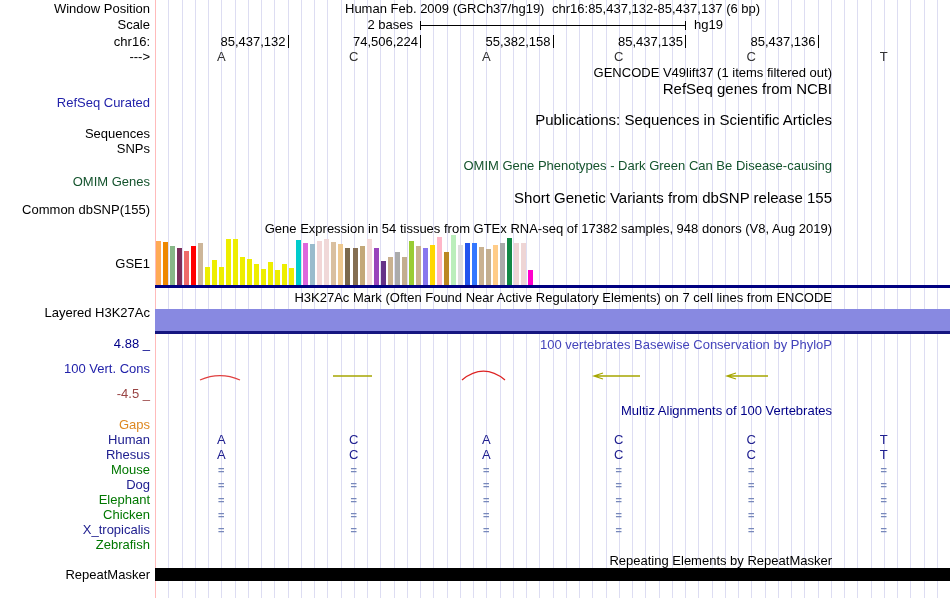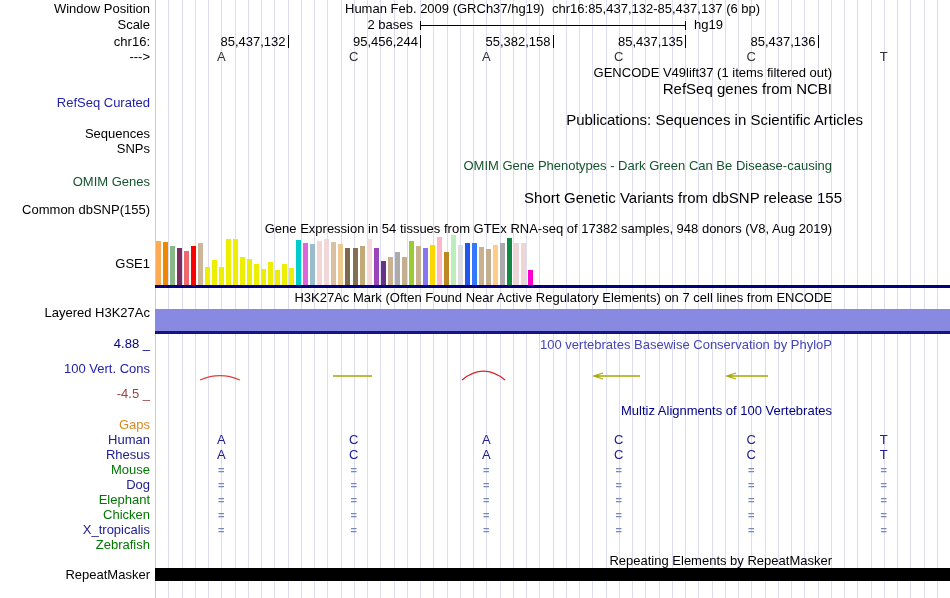--- a/index.html
+++ b/index.html
@@ -54,23 +54,23 @@
   <div class="llab" style="top:203px;">Common dbSNP(155)</div>
   <div class="llab" style="top:257px;">GSE1</div>
   <div class="llab" style="top:306px;">Layered H3K27Ac</div>
   <div class="llab navy" style="top:337px;">4.88 _</div>
   <div class="llab blue" style="top:362px;margin-left:12px;">100 Vert. Cons</div>
   <div class="llab maroon" style="top:387px;">-4.5 _</div>
   <div class="llab" style="top:568px;">RepeatMasker</div>
 
   <div class="ctitle" style="top:66px;">GENCODE V49lift37 (1 items filtered out)</div>
   <div class="ctitle small" style="top:82px;">RefSeq genes from NCBI</div>
-  <div class="ctitle small" style="top:113px;padding-left:31px;">Publications: Sequences in Scientific Articles</div>
+  <div class="ctitle small" style="top:113px;">Publications: Sequences in Scientific Articles</div>
   <div class="ctitle green" style="top:159px;">OMIM Gene Phenotypes - Dark Green Can Be Disease-causing</div>
-  <div class="ctitle small" style="top:191px;margin-left:10px;">Short Genetic Variants from dbSNP release 155</div>
+  <div class="ctitle small" style="top:191px;">Short Genetic Variants from dbSNP release 155</div>
   <div class="ctitle" style="top:222px;">Gene Expression in 54 tissues from GTEx RNA-seq of 17382 samples, 948 donors (V8, Aug 2019)</div>
   <div class="ctitle" style="top:291px;">H3K27Ac Mark (Often Found Near Active Regulatory Elements) on 7 cell lines from ENCODE</div>
   <div class="ctitle" style="top:338px;color:#4444BB;">100 vertebrates Basewise Conservation by PhyloP</div>
   <div class="ctitle navy" style="top:404px;">Multiz Alignments of 100 Vertebrates</div>
   <div class="ctitle" style="top:554px;">Repeating Elements by RepeatMasker</div>
 
   <div class="fullbar" style="top:285px;height:3px;background:#000080;"></div>
   <div class="fullbar" style="top:309px;height:22px;background:#8889E1;"></div>
   <div class="fullbar" style="top:331px;height:3px;background:#151580;"></div>
   <div class="fullbar" style="top:568px;height:13px;background:#000000;"></div>
@@ -80,21 +80,21 @@
       <path d="M178,18 L217,18" fill="none" stroke="#A6A600" stroke-width="1.3"></path>
       <path d="M307,22 Q328.5,4.399999999999999 350,22" fill="none" stroke="#DD2222" stroke-width="1.3"></path>
       <path d="M439,18 L485,18 M448,15 L439,18 L448,21" fill="none" stroke="#A6A600" stroke-width="1.3"></path>
       <path d="M572,18 L613,18 M581,15 L572,18 L581,21" fill="none" stroke="#A6A600" stroke-width="1.3"></path>
     </svg>
 
   <div id="dyn">
       <div class="tick" style="left:287.5px;top:35px;"></div>
       <div class="num" style="right:664.5px;top:35px;">85,437,132</div>
       <div class="tick" style="left:420px;top:35px;"></div>
-      <div class="num" style="right:532px;top:35px;">95,456,244</div>
+      <div class="num" style="right:532px;top:35px;">74,506,224</div>
       <div class="tick" style="left:552.5px;top:35px;"></div>
       <div class="num" style="right:399.5px;top:35px;">55,382,158</div>
       <div class="tick" style="left:685px;top:35px;"></div>
       <div class="num" style="right:267px;top:35px;">85,437,135</div>
       <div class="tick" style="left:817.5px;top:35px;"></div>
       <div class="num" style="right:134.5px;top:35px;">85,437,136</div>
       <div class="base" style="left:221.3px;top:50px;">A</div>
       <div class="base" style="left:353.8px;top:50px;">C</div>
       <div class="base" style="left:486.3px;top:50px;">A</div>
       <div class="base" style="left:618.8px;top:50px;">C</div>

